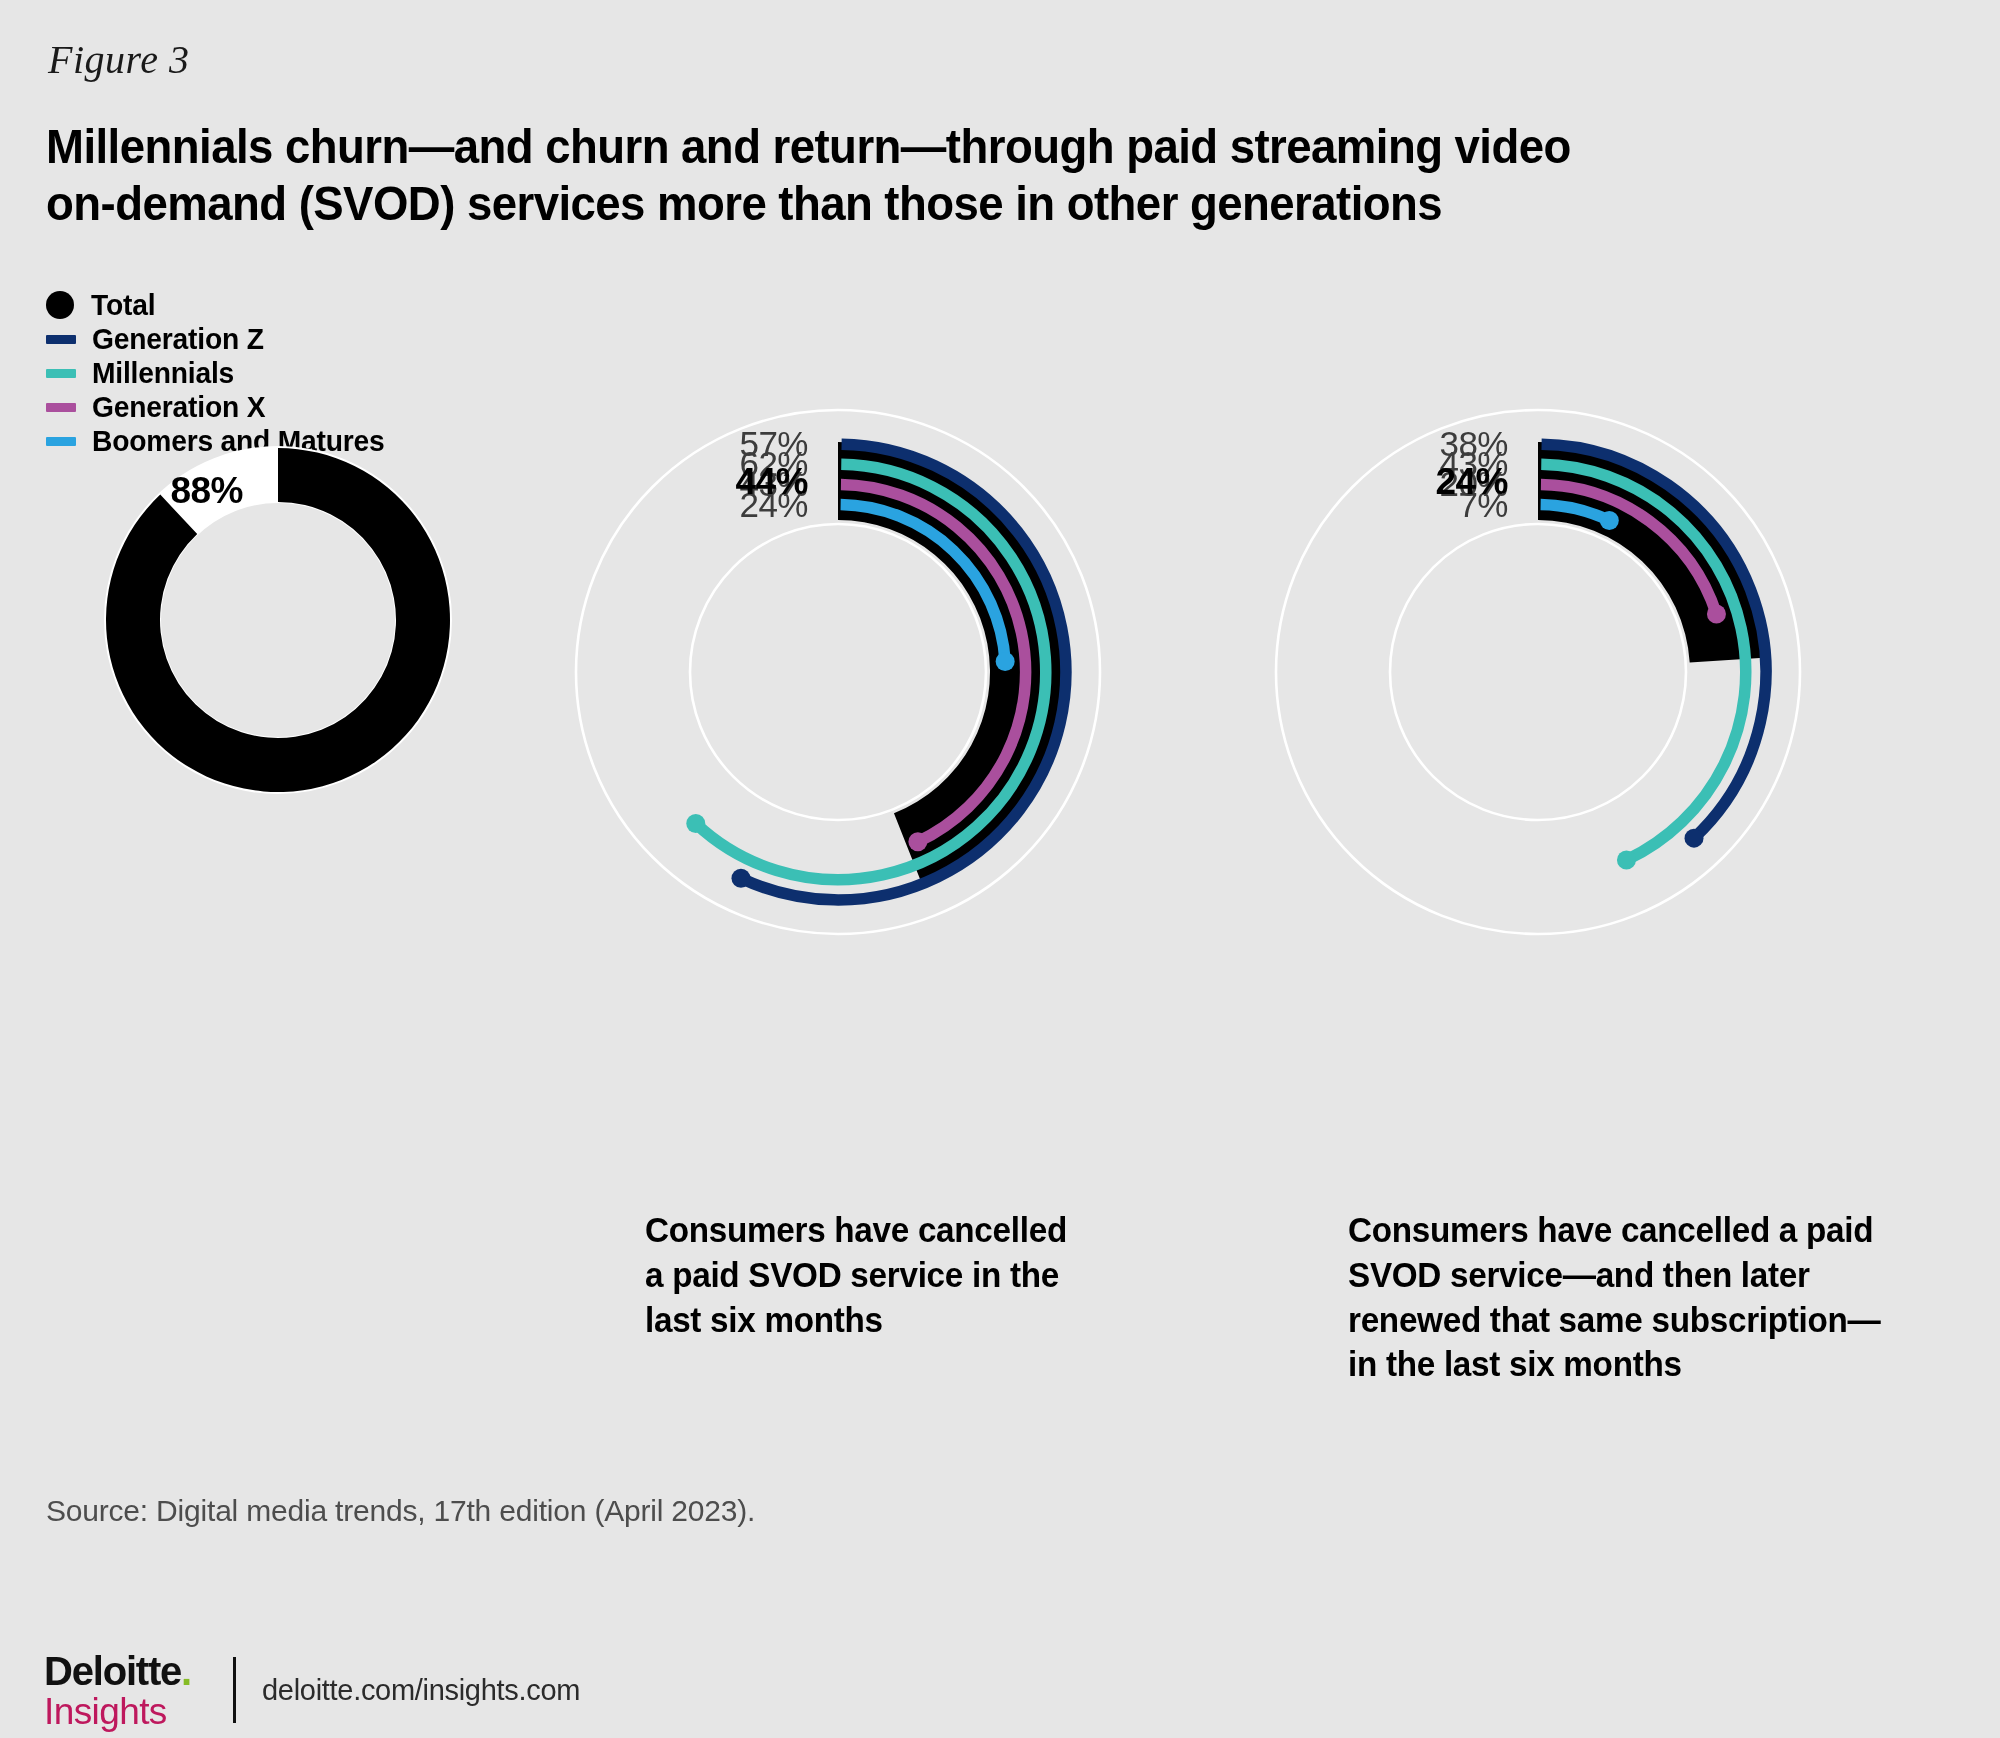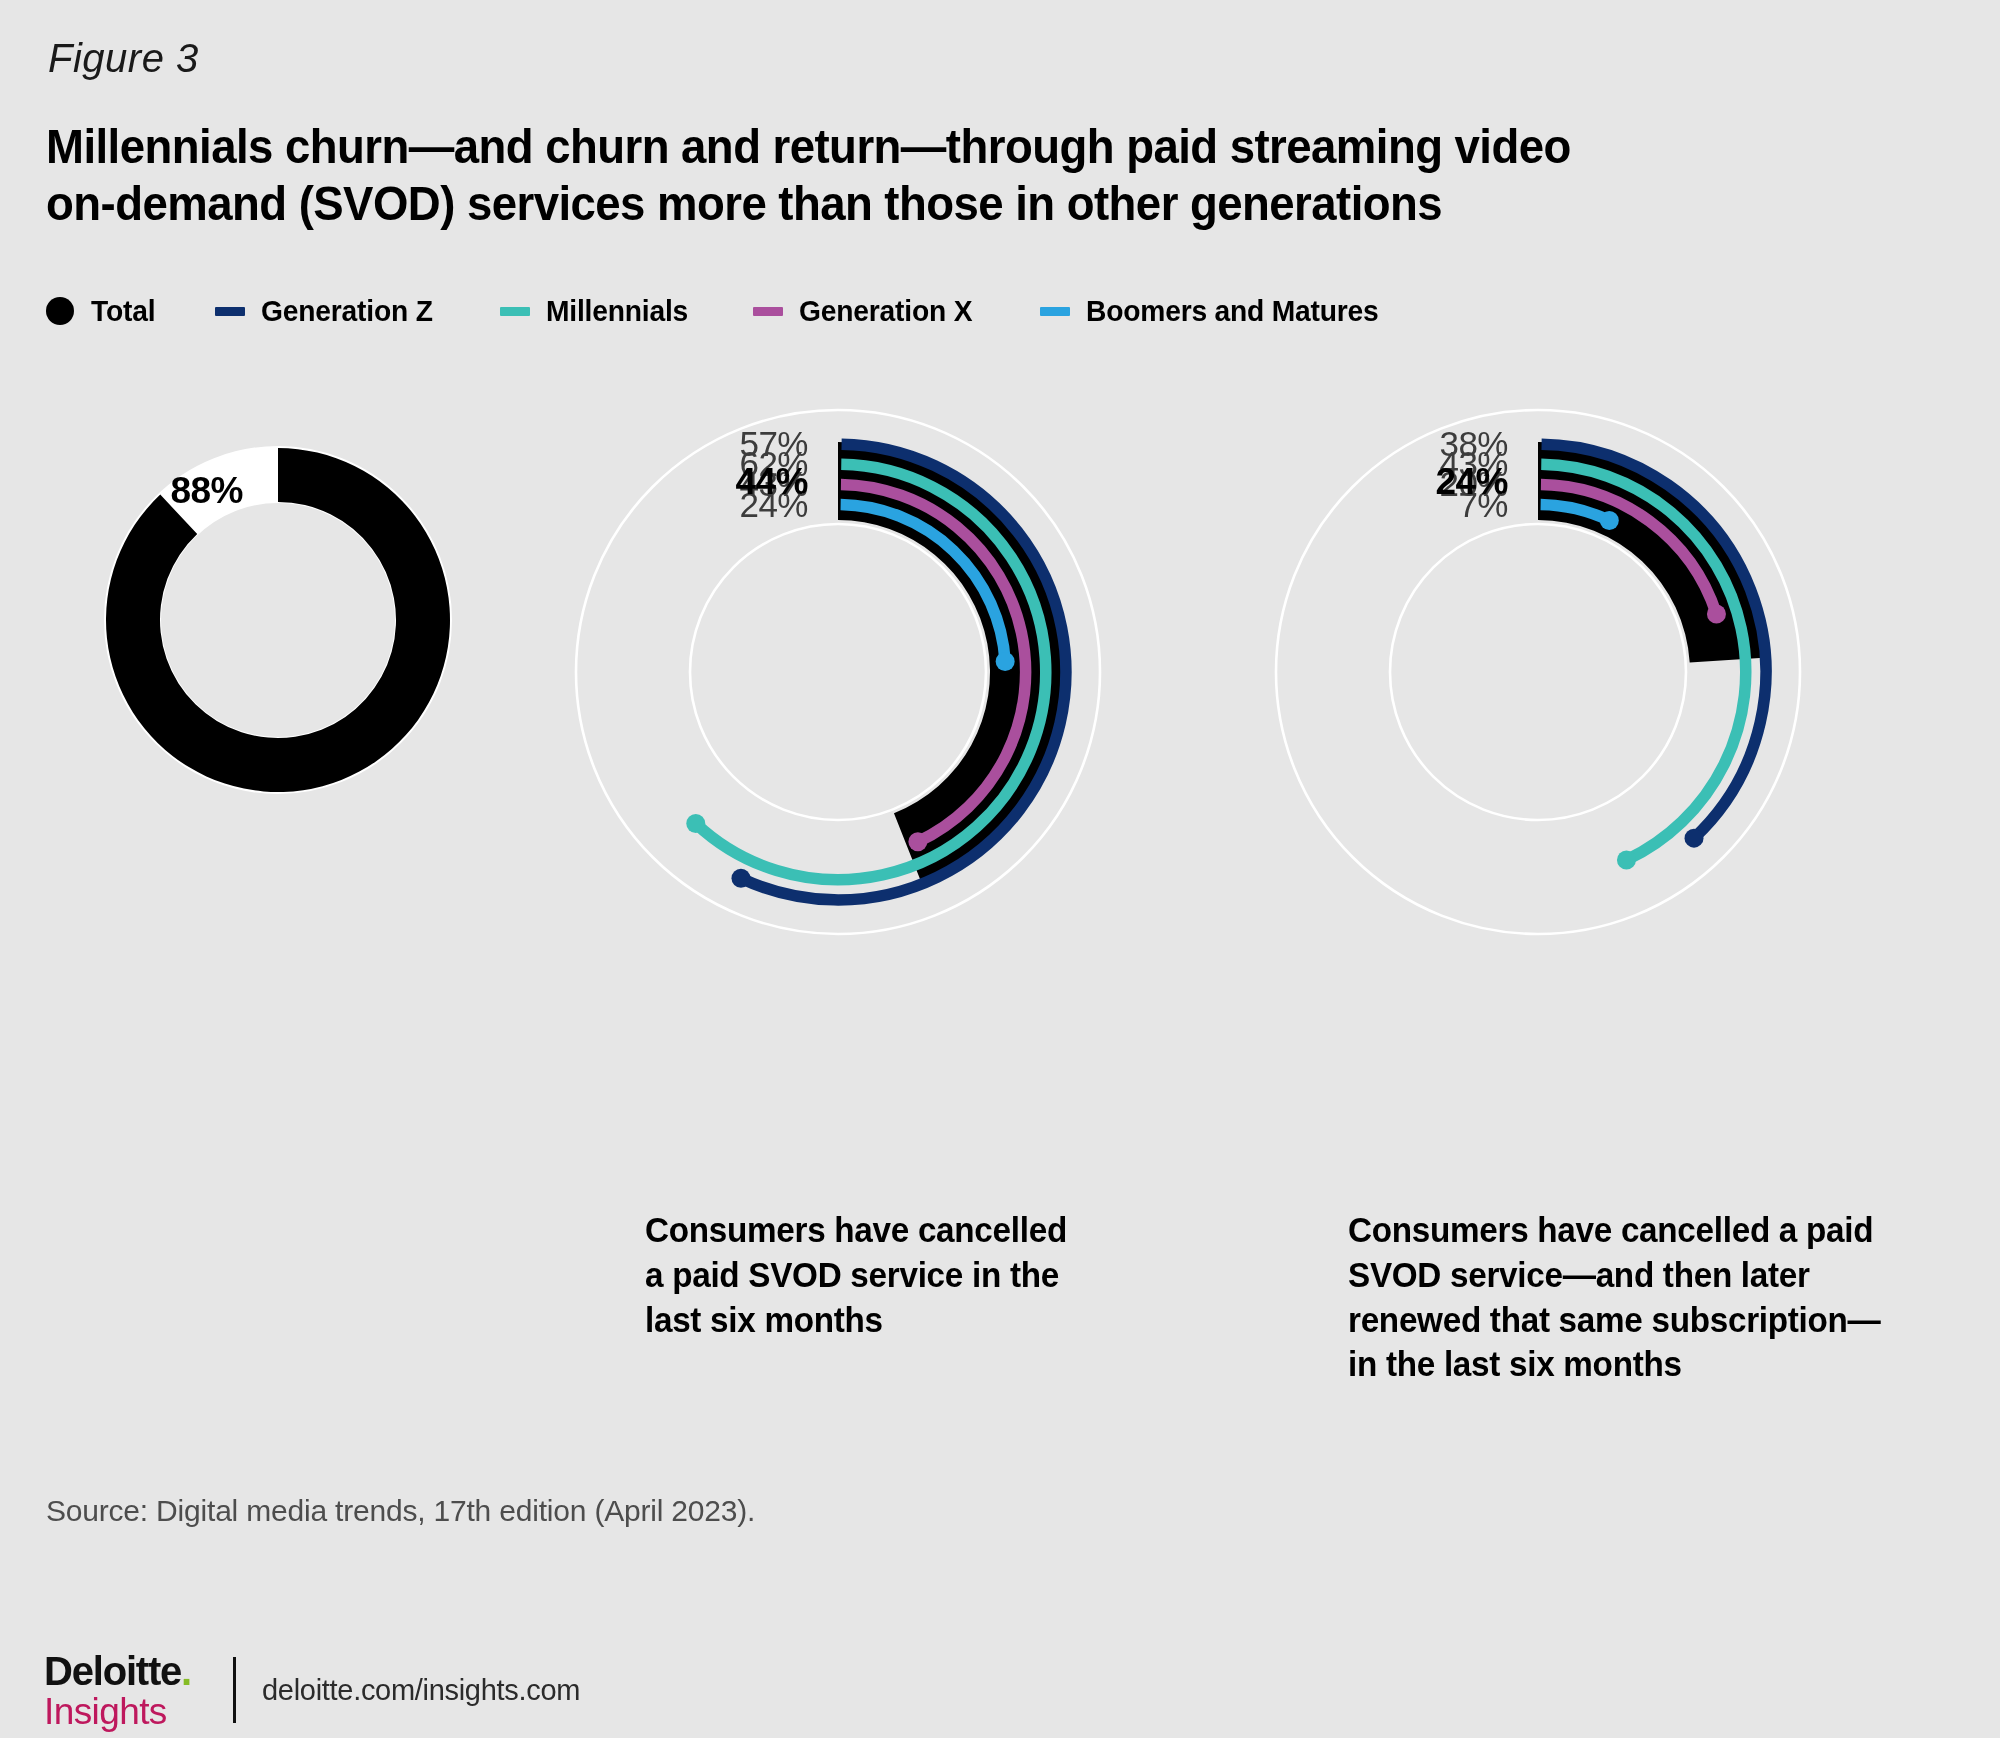--- a/index.html
+++ b/index.html
@@ -20,21 +20,21 @@
     position: absolute;
     inset: 0;
     background: #e6e6e6;
   }
 
   
   .fig-label {
     position: absolute;
     left: 48px;
     top: 36px;
-    font-family: Liberation Sans, sans-serif;
+    font-family: Liberation Serif, serif;
     font-style: italic;
     font-size: 40px;
     letter-spacing: .5px;
     color: #1a1a1a;
   }
   .title {
     position: absolute;
     left: 46px;
     top: 118px;
     width: 1870px;
@@ -48,22 +48,23 @@
     transform-origin: left top;
   }
   .title .tline { display: block; white-space: nowrap; }
 
   
   .legend {
     position: absolute;
     left: 46px;
     top: 288px;
     display: flex;
-    align-items: flex-end;
+    align-items: flex-start;
     height: 40px;
+    flex-direction: column;
   }
   .legend-item {
     display: flex;
     align-items: center;
     margin-right: 56px;
     white-space: nowrap;
   }
   .legend-swatch-dot {
     width: 28px; height: 28px;
     border-radius: 50%;

